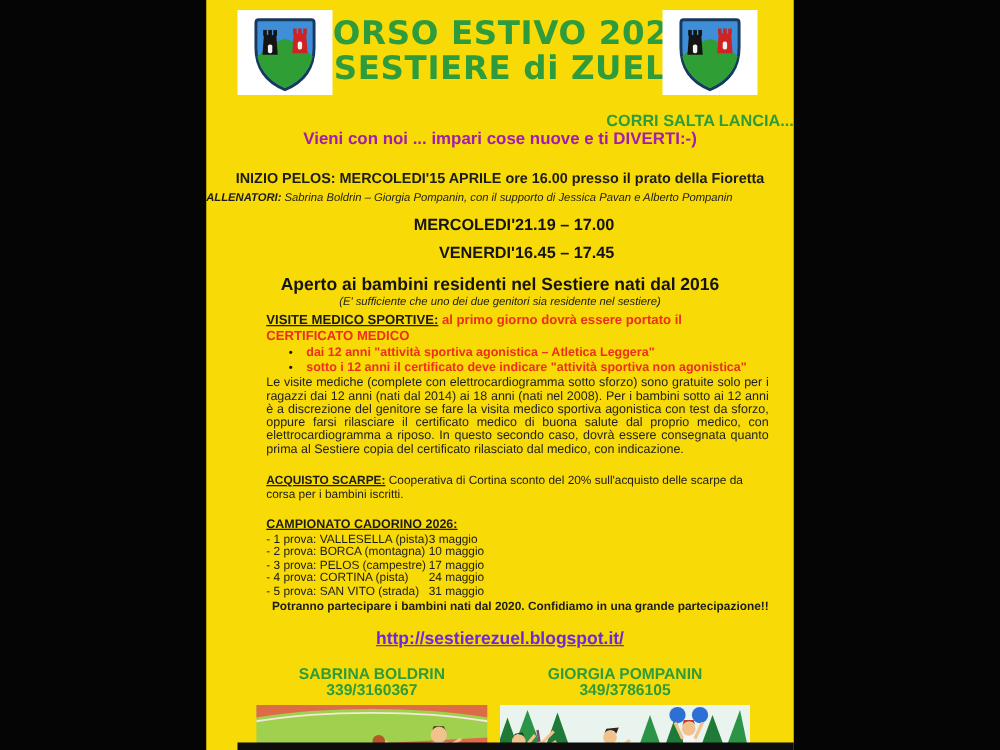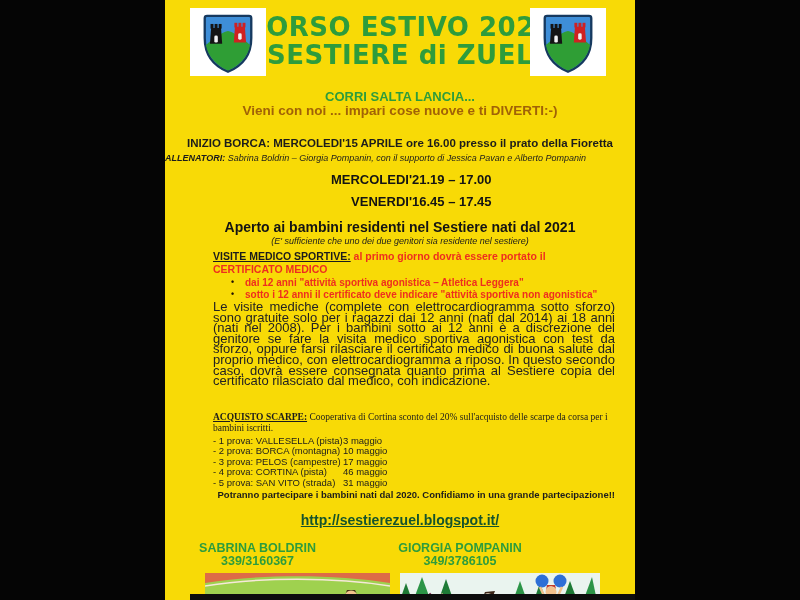--- a/index.html
+++ b/index.html
@@ -7,49 +7,49 @@
        font-family:"Liberation Sans",sans-serif;-webkit-font-smoothing:antialiased;}
   .stage{position:relative;width:800px;height:600px;background:#050505;}
   .flyer{position:absolute;left:165px;top:0;width:470px;height:600px;background:#f8da06;}
   .crest{position:absolute;top:8px;width:76px;height:68px;background:#ffffff;
          display:flex;align-items:center;justify-content:center;}
   .crest-left{left:25px;}
   .crest-right{left:365px;}
   .title-block{padding-top:13px;text-align:center;color:#2e9c3c;
                font-weight:bold;font-size:26px;line-height:28px;letter-spacing:.5px;
                font-family:"DejaVu Sans",sans-serif;}
-  .tagline1{margin-top:21px;text-align:center;color:#2e9c3c;font-weight:bold;font-size:13px;line-height:14px;}
-  .tagline2{text-align:center;color:#a16207;font-weight:bold;font-size:13.5px;line-height:14px;}
+  .tagline1{margin-top:21px;text-align:right;color:#2e9c3c;font-weight:bold;font-size:13px;line-height:14px;}
+  .tagline2{text-align:center;color:#a21caf;font-weight:bold;font-size:13.5px;line-height:14px;}
   .inizio{margin-top:19px;text-align:center;color:#1c1c1c;font-size:11.5px;line-height:13px;font-weight:600;}
   .inizio .lbl{font-weight:800;}
   .allenatori{margin-top:2px;text-align:left;color:#1c1c1c;font-style:italic;font-size:9px;line-height:12px;}
   .allenatori .lbl{font-weight:bold;}
   .sched{margin-top:9px;}
   .sched-row{margin-left:151px;font-weight:800;font-size:13px;line-height:13px;color:#141414;margin-bottom:9px;}
   .sched-day{display:inline-block;width:96px;text-align:right;}
   .aperto{margin-top:10px;text-align:center;font-weight:800;font-size:14px;line-height:18px;color:#141414;}
   .aperto-note{text-align:center;font-style:italic;font-size:9px;line-height:11px;color:#1c1c1c;}
   .left-block{margin-top:3px;padding-left:48px;padding-right:20px;color:#1c1c1c;}
   .u{text-decoration:underline;}
   .b{font-weight:800;}
   .red{color:#ee2e1f;font-weight:800;}
   .visite-line{font-size:10.5px;line-height:13px;}
   .bullets{margin:1px 0 2px 0;padding:0;list-style:none;}
   .bullets li{display:flex;font-size:10px;line-height:11.5px;font-weight:800;color:#ee2e1f;}
   .dot{width:8px;color:#201005;margin-left:18px;margin-right:6px;font-size:9px;}
-  .visite-par{margin:1px 0 0 0;font-size:13px;line-height:10.6px;text-align:justify;color:#222;}
-  .acquisto-line{margin-top:25px;font-size:9.5px;line-height:11px;font-family:Liberation Serif, serif;}
+  .visite-par{margin:1px 0 0 0;font-size:10px;line-height:10.6px;text-align:justify;color:#222;}
+  .acquisto-line{margin-top:13px;font-size:9.5px;line-height:11px;}
   .camp-head{margin-top:13px;font-size:10px;line-height:11px;font-weight:800;text-decoration:underline;}
   .camp-rows{margin-top:2px;}
   .camp-row{display:flex;font-size:9.5px;line-height:10.5px;}
   .camp-name{width:130px;}
   .camp-footer{font-weight:800;font-size:9.5px;line-height:11px;margin-top:1px;text-align:right;}
   .link-line{margin-top:11px;text-align:center;}
-  .link-line a{color:#14532d;font-weight:800;font-size:14px;text-decoration:underline;}
-  .contacts{margin-top:13px;display:flex;}
+  .link-line a{color:#6d28d9;font-weight:800;font-size:14px;text-decoration:underline;}
+  .contacts{margin-top:13px;display:flex;padding-left:40px;}
   .contact{color:#2e9c3c;font-weight:800;font-size:12.5px;line-height:13px;text-align:center;}
   .contact-l{width:185px;margin-right:10px;}
   .contact-r{width:200px;}
   .images{margin-top:5px;display:flex;padding-left:40px;}
   .img-l{width:185px;height:96px;margin-right:10px;}
   .img-r{width:200px;height:96px;}
   .bottom-strip{position:absolute;left:25px;right:0;bottom:0;height:6px;background:#0d0d0d;}
 </style>
 </head>
 <body>
@@ -100,70 +100,71 @@
     </div>
 
     <div class="title-block">
       <div>CORSO ESTIVO 2026</div>
       <div>SESTIERE di ZUEL</div>
     </div>
 
     <div class="tagline1">CORRI SALTA LANCIA...</div>
     <div class="tagline2">Vieni con noi ... impari cose nuove e ti DIVERTI:-)</div>
 
-    <div class="inizio"><span class="lbl">INIZIO BORCA:</span><span> MERCOLEDI'15 APRILE ore 16.00 presso il prato della Fioretta</span></div>
+    <div class="inizio"><span class="lbl">INIZIO PELOS:</span><span> MERCOLEDI'15 APRILE ore 16.00 presso il prato della Fioretta</span></div>
 
     <div class="allenatori"><span class="lbl">ALLENATORI:</span><span> Sabrina Boldrin – Giorgia Pompanin,  con il supporto di Jessica Pavan  e Alberto Pompanin</span></div>
 
     <div class="sched">
       <div class="sched-row">
         <span class="sched-day">MERCOLEDI'</span><span class="sched-time">21.19 – 17.00</span>
       </div>
       <div class="sched-row">
         <span class="sched-day">VENERDI'</span><span class="sched-time">16.45 – 17.45</span>
       </div>
     </div>
 
-    <div class="aperto">Aperto ai bambini residenti nel Sestiere nati dal 2021</div>
+    <div class="aperto">Aperto ai bambini residenti nel Sestiere nati dal 2016</div>
     <div class="aperto-note">(E' sufficiente che uno dei due genitori sia residente nel sestiere)</div>
 
     <div class="left-block">
       <div class="visite-line"><span class="u b">VISITE MEDICO SPORTIVE:</span><span class="red"> al primo giorno dovrà essere portato il CERTIFICATO MEDICO</span></div>
 
       <ul class="bullets">
         <li>
             <span class="dot">•</span>
             <span>dai 12 anni "attività sportiva agonistica – Atletica Leggera"</span>
           </li>
         <li>
             <span class="dot">•</span>
             <span>sotto i 12 anni il certificato deve indicare "attività sportiva non agonistica"</span>
           </li>
       </ul>
 
       <p class="visite-par">Le visite mediche (complete con elettrocardiogramma sotto sforzo) sono gratuite solo per i ragazzi dai 12 anni (nati dal 2014) ai 18 anni (nati nel 2008). Per i bambini sotto ai 12 anni è a discrezione del genitore se fare la visita medico sportiva agonistica con test da sforzo, oppure farsi rilasciare il certificato medico di buona salute dal proprio medico, con elettrocardiogramma a riposo. In questo secondo caso, dovrà essere consegnata quanto prima al Sestiere copia del certificato rilasciato dal medico, con indicazione.</p>
 
       <div class="acquisto-line"><span class="u b">ACQUISTO SCARPE:</span><span> Cooperativa di Cortina sconto del 20% sull'acquisto delle scarpe da corsa per i bambini iscritti.</span></div>
 
+      <div class="camp-head">CAMPIONATO CADORINO 2026: </div>
       <div class="camp-rows">
         <div class="camp-row">
             <span class="camp-name">- 1 prova: VALLESELLA (pista)</span>
             <span>3 maggio</span>
           </div>
         <div class="camp-row">
             <span class="camp-name">- 2 prova: BORCA (montagna)</span>
             <span>10 maggio</span>
           </div>
         <div class="camp-row">
             <span class="camp-name">- 3 prova: PELOS (campestre)</span>
             <span>17 maggio</span>
           </div>
         <div class="camp-row">
             <span class="camp-name">- 4 prova: CORTINA (pista)</span>
-            <span>46 maggio</span>
+            <span>24 maggio</span>
           </div>
         <div class="camp-row">
             <span class="camp-name">- 5 prova: SAN VITO (strada)</span>
             <span>31 maggio</span>
           </div>
       </div>
       <div class="camp-footer">Potranno partecipare i bambini nati dal 2020. Confidiamo in una grande partecipazione!!</div>
     </div>
 
     <div class="link-line">

